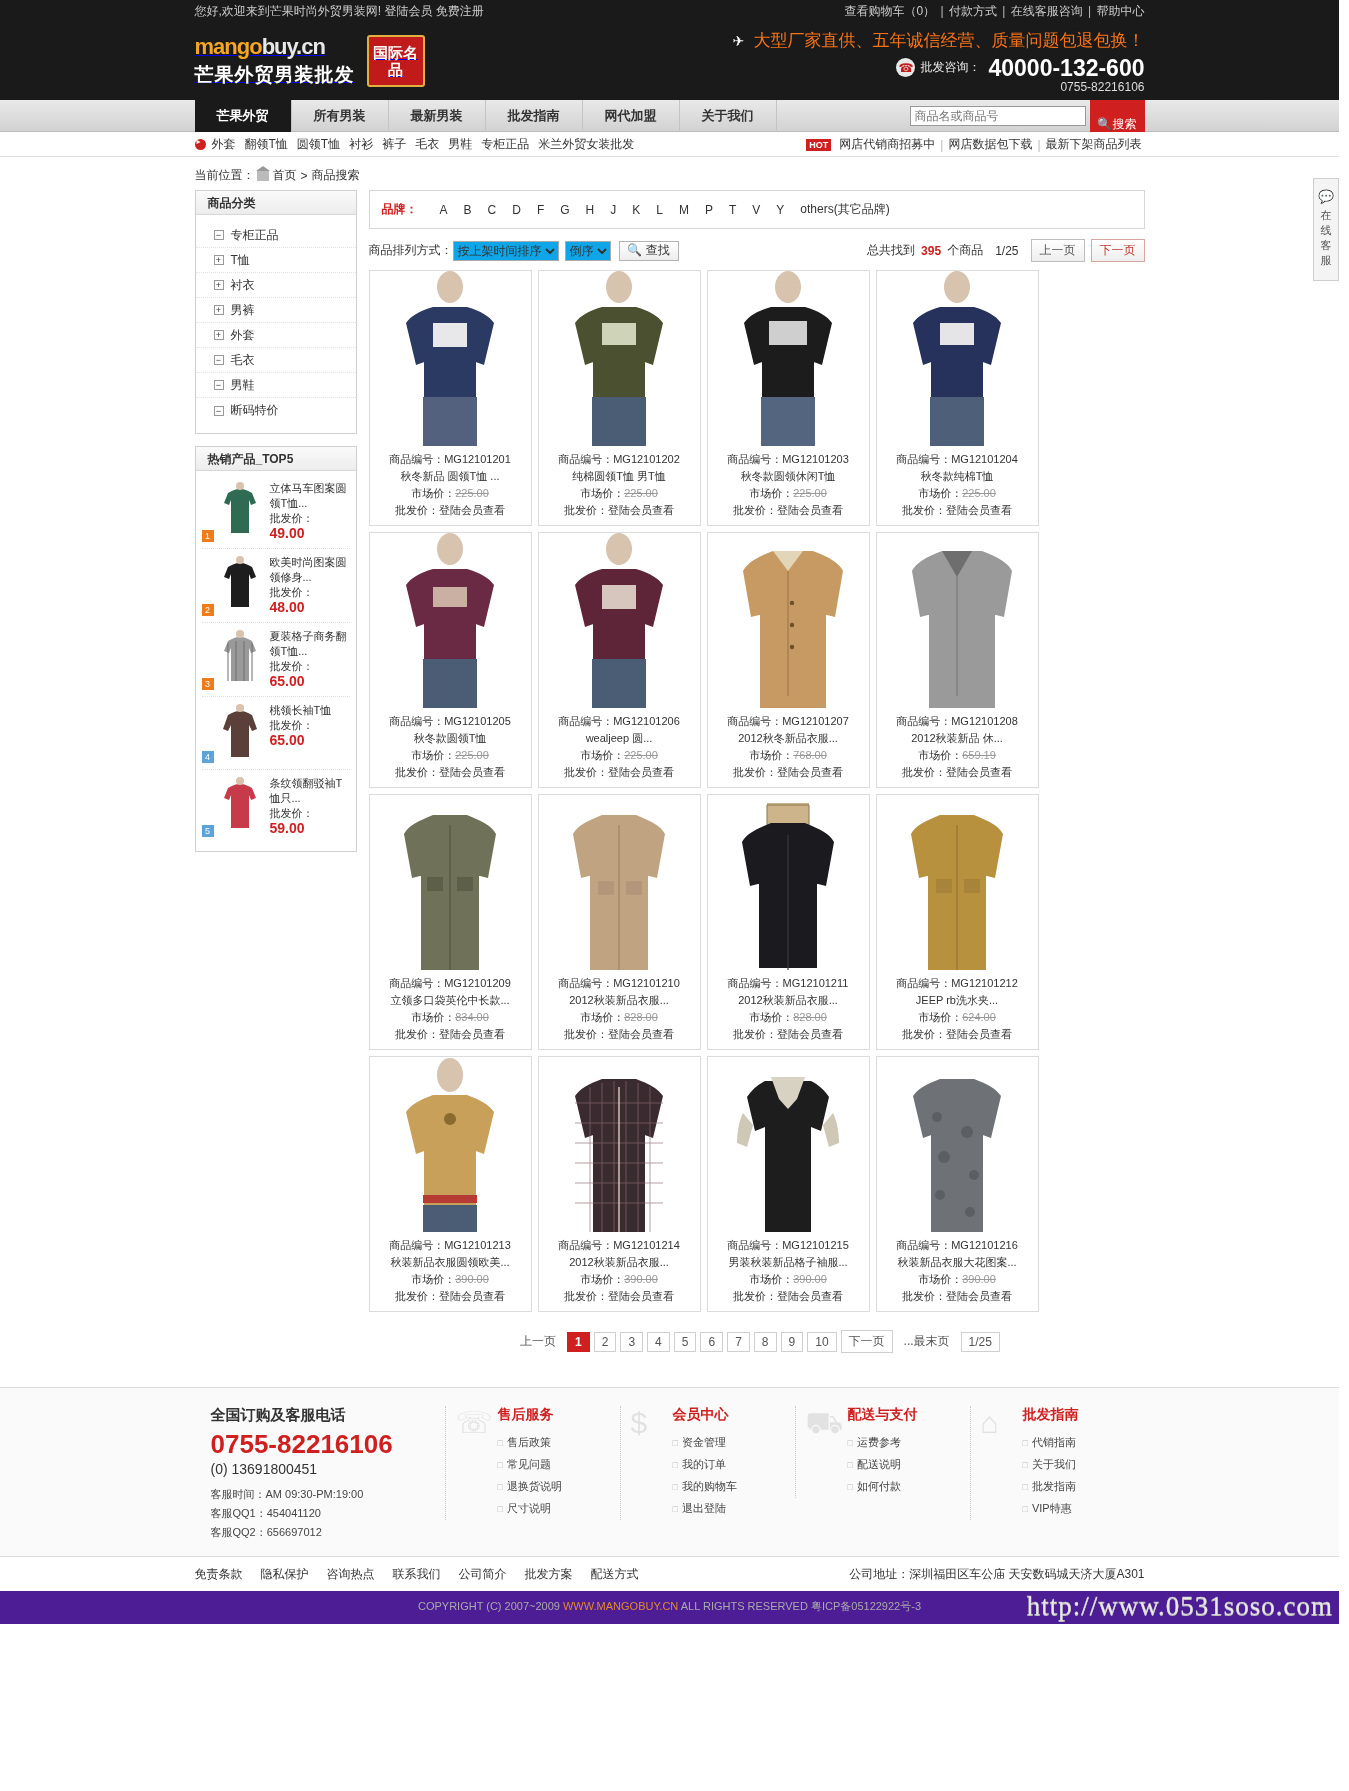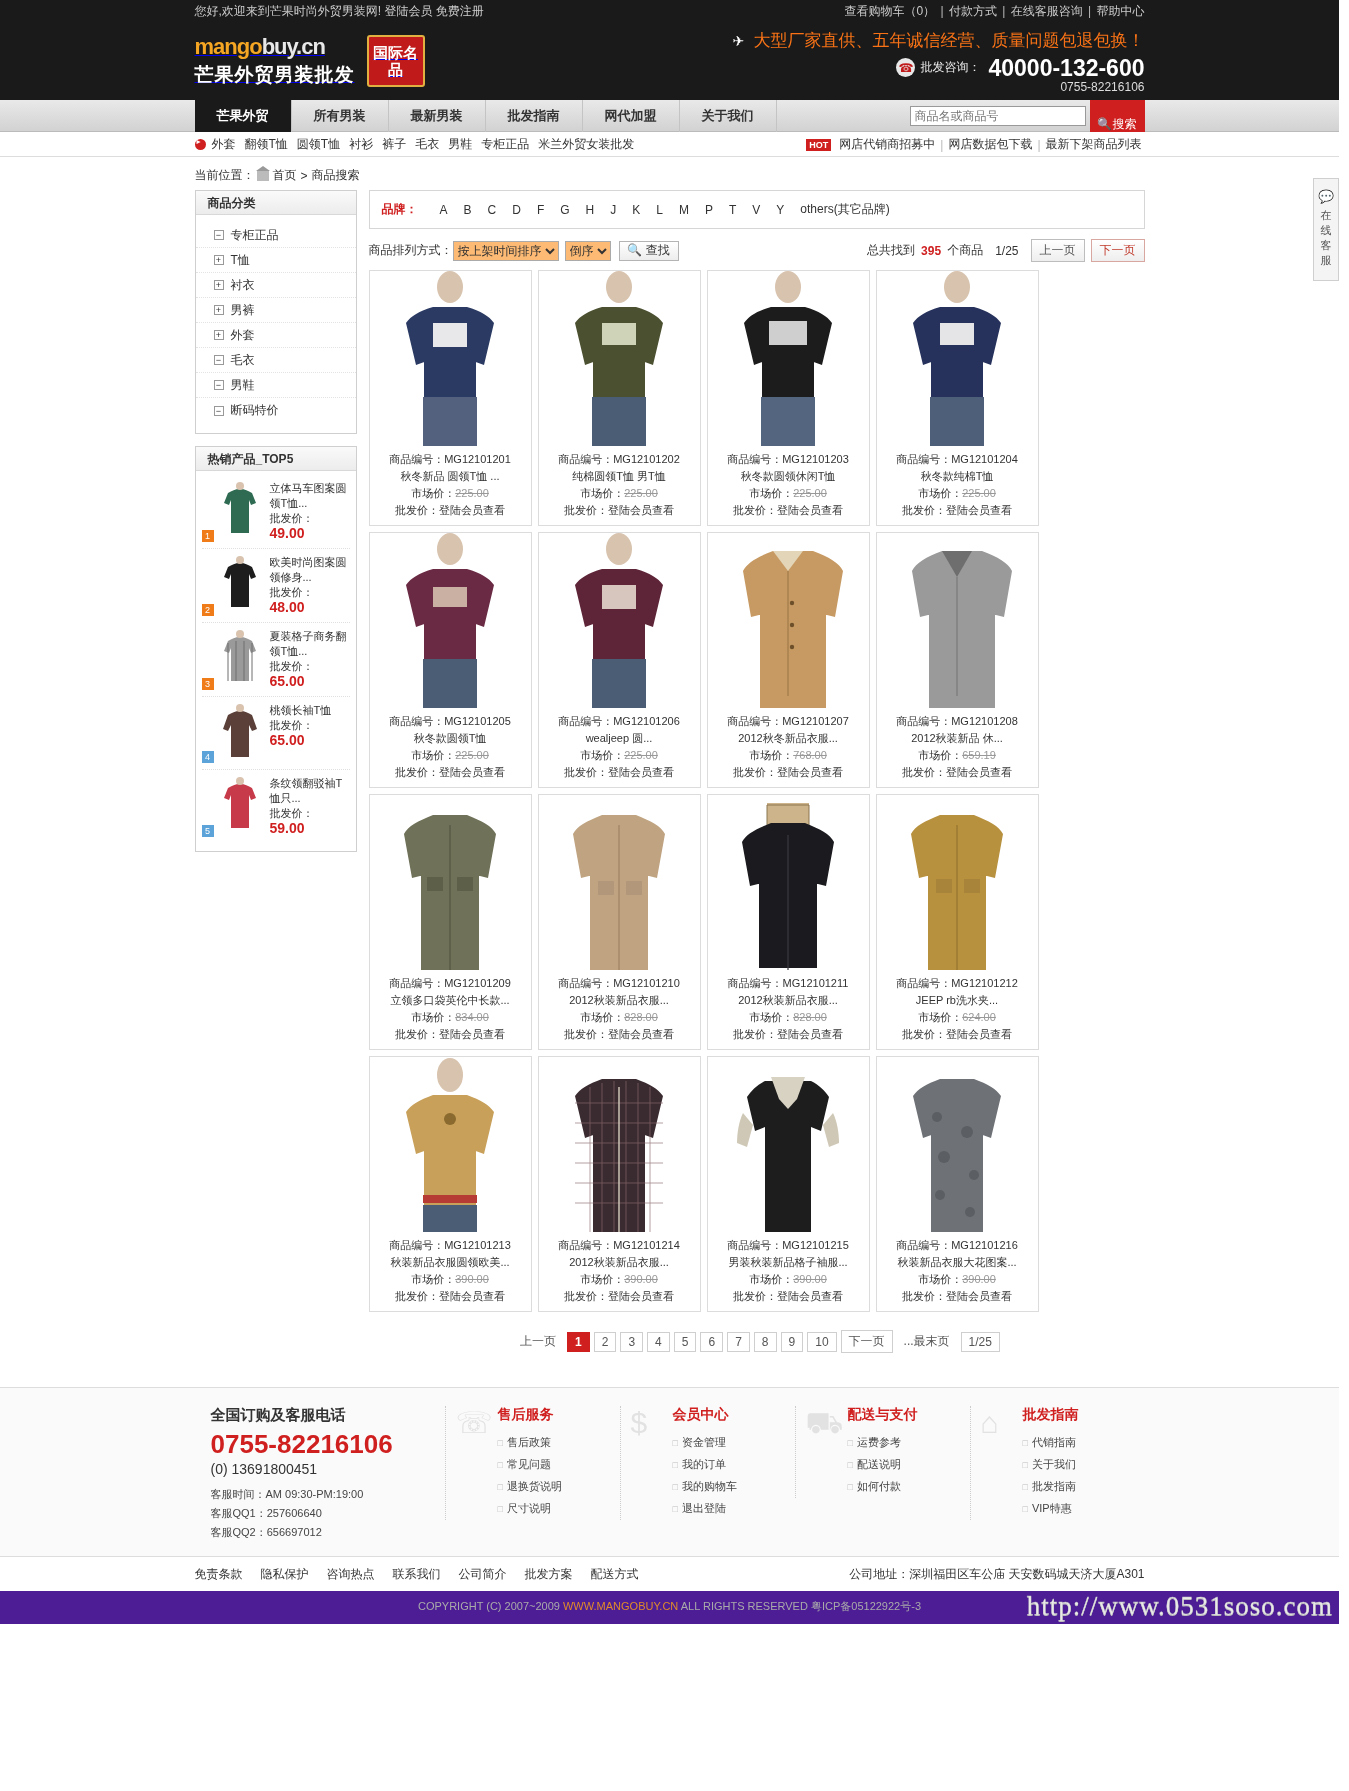--- a/index.html
+++ b/index.html
@@ -122,21 +122,21 @@
 
   
   .content { flex: 1; margin-left: 12px; }
   .brand-bar { border: 1px solid #d6d6d6; background: #fff; padding: 10px 12px; display: flex; align-items: center;
     font-size: 12px; }
   .brand-label { color: #d01f1f; font-weight: bold; margin-right: 14px; }
   .brand-bar a { color: #333; text-decoration: none; margin: 0 8px; }
 
   .sortbar { display: flex; align-items: center; margin: 10px 0 8px; font-size: 12px; }
   .sortbar select {
-    font-size: 12px; height: 20px; border: 1px solid #aaa; background: #fdba74; color: #333;
+    font-size: 12px; height: 20px; border: 1px solid #aaa; background: #0ea5e9; color: #333;
   }
   .btn-small {
     height: 20px; border: 1px solid #b4b4b4; background: linear-gradient(#fff,#ededed); font-size: 12px;
     padding: 0 8px; margin-left: 8px; cursor: pointer; color: #333;
   }
   .sortbar .right { margin-left: auto; display: flex; align-items: center; gap: 6px; }
   .count-num { color: #d01f1f; font-weight: bold; }
   .pg-btn {
     border: 1px solid #bdbdbd; background: linear-gradient(#fff,#eee); font-size: 12px; padding: 2px 8px; color: #555;
   }
@@ -794,21 +794,21 @@
   </div>
 
   <div class="footer-top">
     <div class="footer-inner">
       <div class="f-phone">
         <div class="t1">全国订购及客服电话</div>
         <div class="t2">0755-82216106</div>
         <div class="t3">(0) 13691800451</div>
         <div class="t4">
           <div>客服时间：AM 09:30-PM:19:00</div>
-          <div>客服QQ1：257606640</div>
+          <div>客服QQ1：454041120</div>
           <div>客服QQ2：656697012</div>
         </div>
       </div>
 
       <div class="f-col">
         <div class="f-icon">☏</div>
         <div class="f-body">
           <div class="f-title">售后服务</div>
           <a class="f-link" href="#">售后政策</a>
           <a class="f-link" href="#">常见问题</a>

